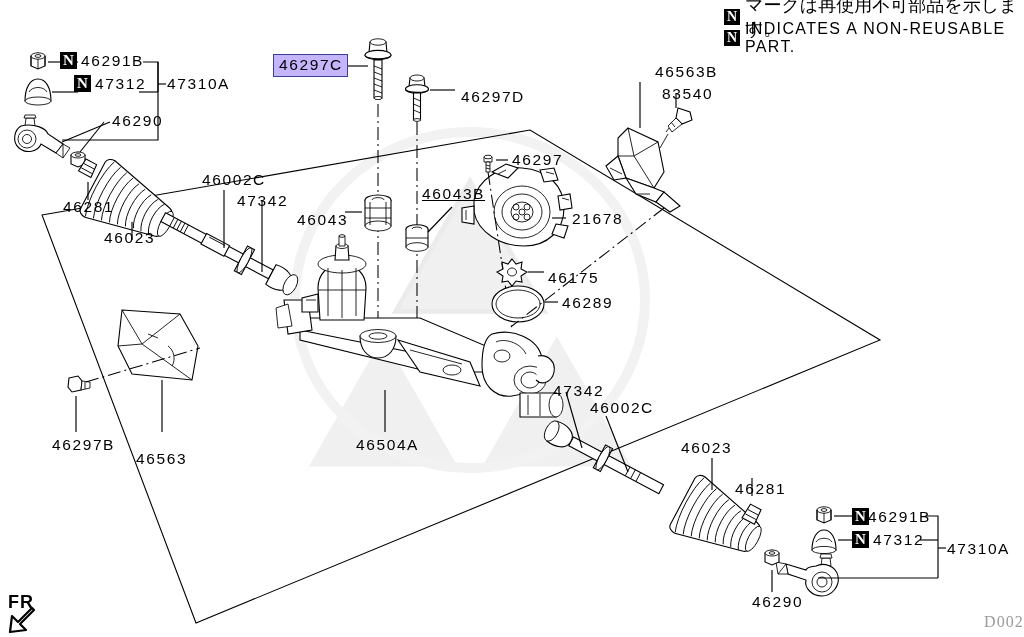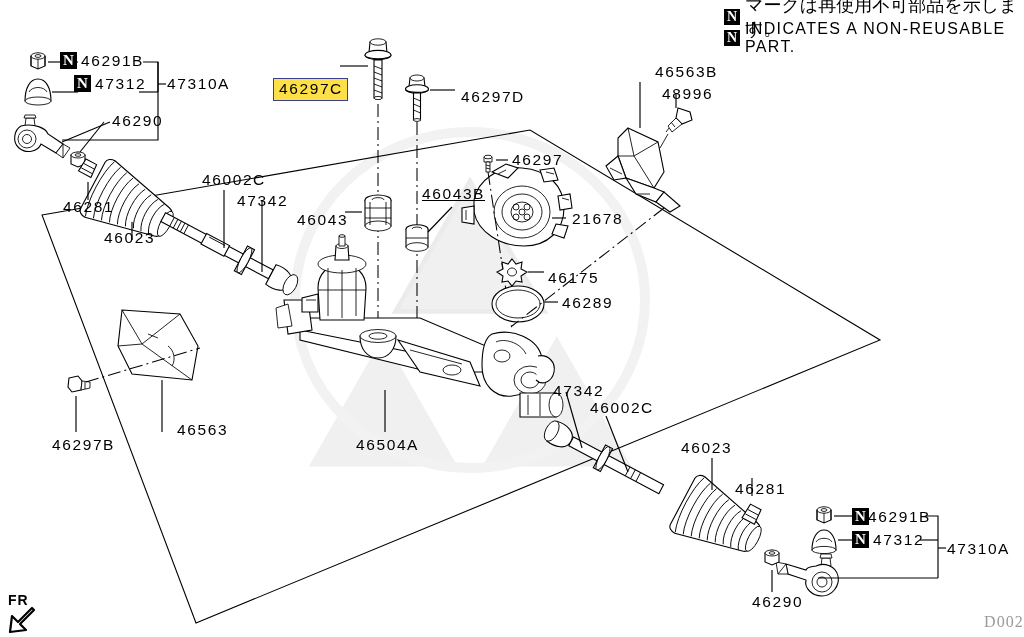--- a/index.html
+++ b/index.html
@@ -29,30 +29,29 @@
     position: absolute;
     font-family: "Liberation Sans", sans-serif;
     font-size: 15.5px;
     letter-spacing: 1.6px;
     color: #000000;
     white-space: nowrap;
     line-height: 1;
   }
   .hl {
     position: absolute;
-    background: #fde047;
+    background: #c4b5fd;
     border: 1.5px solid #3b3f8f;
     padding: 2px 4px 3px 5px;
     font-family: "Liberation Sans", sans-serif;
     font-size: 15.5px;
     letter-spacing: 1.6px;
     color: #000000;
     white-space: nowrap;
     line-height: 1;
-    margin-top: 24px;
   }
   
   .nbadge {
     position: absolute;
     display: inline-block;
     background: #000000;
     color: #ffffff;
     font-family: "Liberation Serif", serif;
     font-weight: bold;
     font-size: 15px;
@@ -106,21 +105,21 @@
     top: 592px;
     width: 52px;
     height: 44px;
   }
   #frmark .frtext {
     position: absolute;
     left: 2px;
     top: 0px;
     font-family: "Liberation Sans", sans-serif;
     font-weight: bold;
-    font-size: 14px;
+    font-size: 18px;
     letter-spacing: 1px;
     color: #000;
   }
   
   #dwgno {
     position: absolute;
     left: 984px;
     top: 613px;
     font-family: Liberation Serif, serif;
     font-size: 16px;
@@ -553,27 +552,27 @@
 
   <span class="lbl" style="left:297px; top:212px;">46043</span>
   <span class="lbl" style="left:422px; top:186px;text-decoration:underline;">46043B</span>
 
   <span class="lbl" style="left:63px;  top:199px;">46281</span>
   <span class="lbl" style="left:104px; top:230px;">46023</span>
   <span class="lbl" style="left:202px; top:172px;">46002C</span>
   <span class="lbl" style="left:237px; top:193px;">47342</span>
 
   <span class="lbl" style="left:611px; top:64px;margin-left:44px;">46563B</span>
-  <span class="lbl" style="left:662px; top:86px;">48996</span>
+  <span class="lbl" style="left:662px; top:86px;">83540</span>
   <span class="lbl" style="left:572px; top:211px;">21678</span>
   <span class="lbl" style="left:548px; top:270px;">46175</span>
   <span class="lbl" style="left:562px; top:295px;">46289</span>
 
   <span class="lbl" style="left:52px;  top:437px;">46297B</span>
-  <span class="lbl" style="left:136px; top:422px;margin-left:41px;">46563</span>
+  <span class="lbl" style="left:136px; top:451px;">46563</span>
 
   <span class="lbl" style="left:356px; top:437px;">46504A</span>
 
   <span class="lbl" style="left:553px; top:383px;">47342</span>
   <span class="lbl" style="left:590px; top:400px;">46002C</span>
   <span class="lbl" style="left:681px; top:440px;">46023</span>
   <span class="lbl" style="left:735px; top:481px;">46281</span>
 
   <span class="lbl" style="left:868px; top:509px;">46291B</span>
   <span class="lbl" style="left:873px; top:532px;">47312</span>

